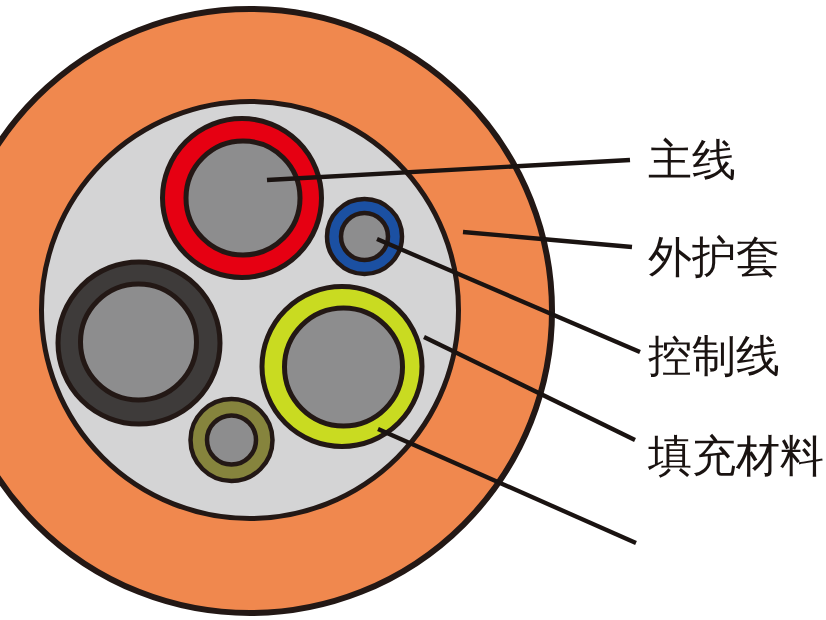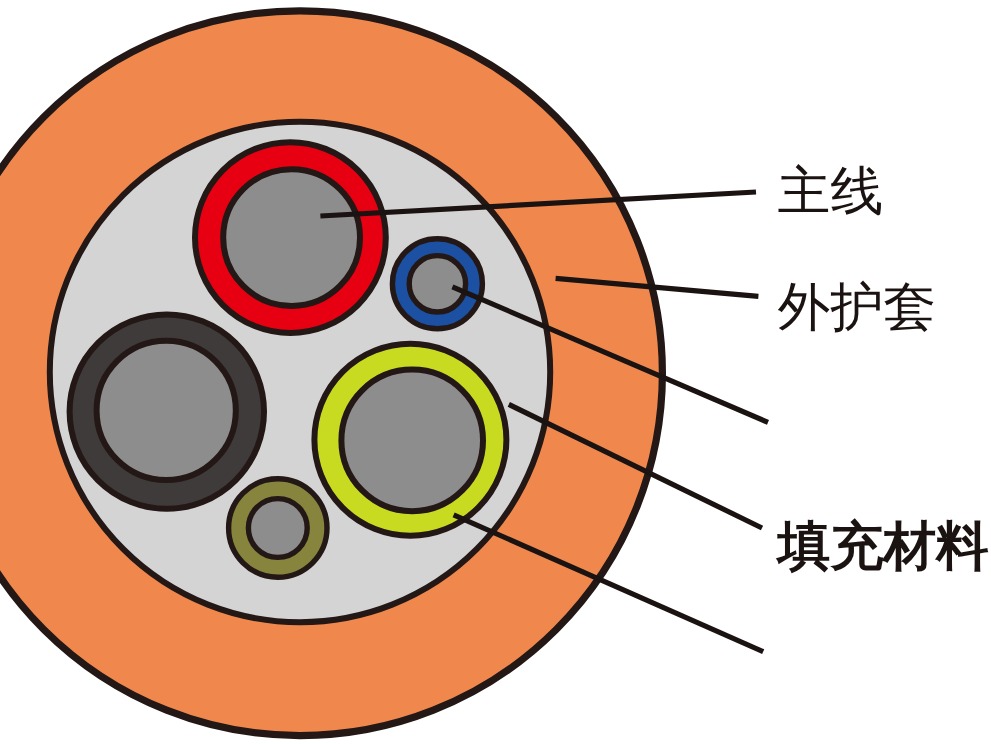--- a/index.html
+++ b/index.html
@@ -35,14 +35,15 @@
 
     <line x1="267" y1="180" x2="630" y2="160" stroke="#1a1311" stroke-width="4.3"></line>
     <line x1="463" y1="232" x2="632" y2="247" stroke="#1a1311" stroke-width="4.3"></line>
     <line x1="377" y1="239" x2="640" y2="352" stroke="#1a1311" stroke-width="4.3"></line>
     <line x1="424" y1="337" x2="635" y2="440" stroke="#1a1311" stroke-width="4.3"></line>
     <line x1="378" y1="429" x2="636" y2="543" stroke="#1a1311" stroke-width="4.3"></line>
   </svg>
 
   <div class="label" style="top:257px;">外护套</div>
   <div class="label" style="top:160px;">主线</div>
-  <div class="label" style="top:456px;font-weight:bold;">填充材料</div>
+  <div class="label" style="top:356px;">控制线</div>
+  <div class="label" style="top:456px;">填充材料</div>
 </div>
 
 </body></html>

